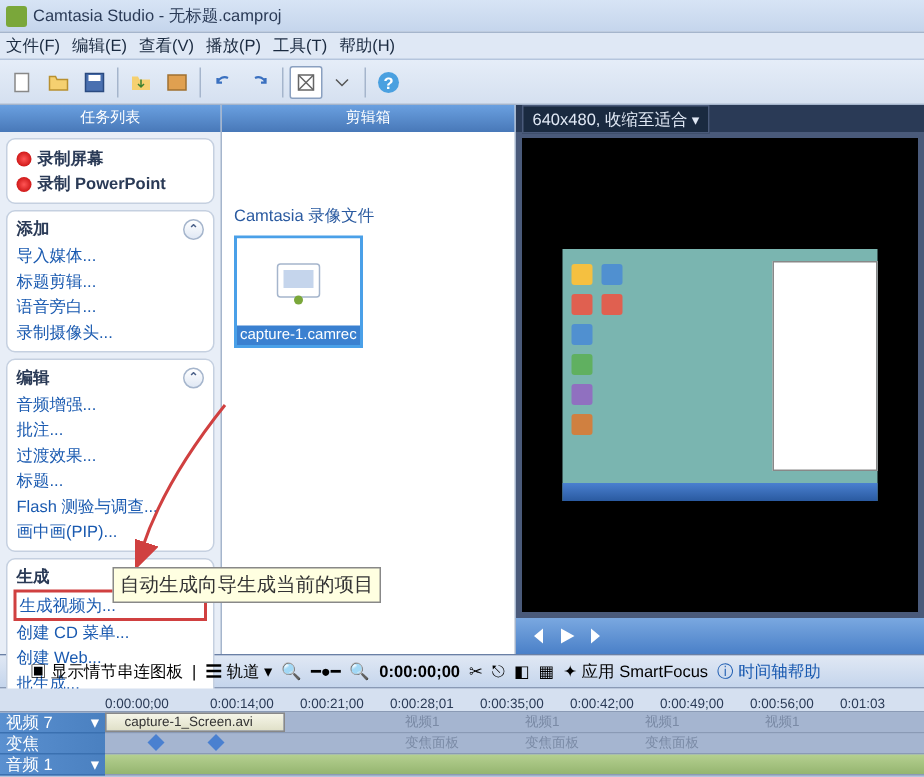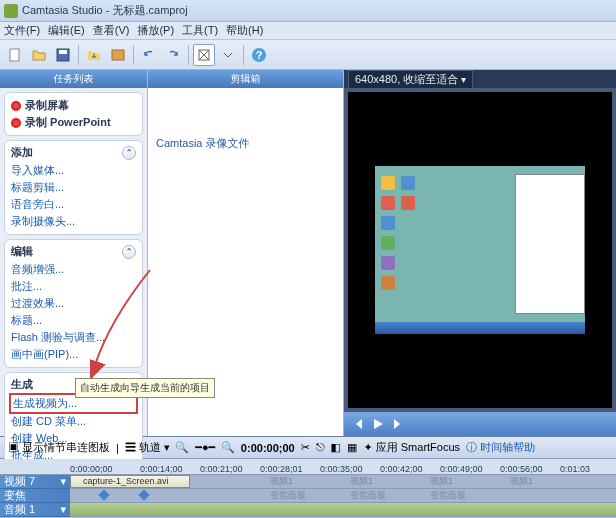--- a/index.html
+++ b/index.html
@@ -16,39 +16,39 @@
 .content { display: flex; height: 366px; }
 .taskpanel { width: 148px; background: #e8eef7; border-right: 1px solid #a5b5cc; }
 .panel-hdr { height: 18px; background: linear-gradient(#6aa0e0,#4878b8); color: #fff; text-align: center; line-height: 18px; font-size: 10px; }
 .task-sec { background: #fff; margin: 4px; border-radius: 6px; border: 1px solid #c5d0e0; padding: 4px 6px; }
 .task-sec .sec-hdr { display: flex; justify-content: space-between; align-items: center; font-weight: bold; color: #2a3a56; margin-bottom: 2px; }
 .collapse-btn { width: 14px; height: 14px; border: 1px solid #a5b5cc; border-radius: 7px; background: linear-gradient(#fff,#e0e8f4); display: flex; align-items: center; justify-content: center; font-size: 8px; color: #4a6088; }
 .rec-item { display: flex; align-items: center; gap: 4px; padding: 1px 0; color: #2a3a56; font-weight: bold; }
 .rec-dot { width: 10px; height: 10px; border-radius: 5px; background: radial-gradient(#f55,#b00); }
 .task-link { color: #1a5ab0; padding: 1px 0; cursor: default; text-decoration: none; display: block; }
 .highlight-box { border: 2px solid #d04040; padding: 0 2px; margin: -1px -2px; }
-.tooltip { position: absolute; left: 75px; top: 378px; background: #ffffe1; border: 1px solid #888; padding: 2px 4px; font-size: 10px; color: #333; z-index: 50; }
+.tooltip { position: absolute; left: 75px; top: 378px; background: #ffffe1; border: 1px solid #888; padding: 2px 4px; font-size: 13px; color: #333; z-index: 50; }
 .clipbin { width: 196px; background: #fff; border-right: 1px solid #a5b5cc; }
 .clipbin-content { padding: 8px; }
 .clip-item { width: 86px; border: 2px solid #4aa0e8; display: inline-block; }
 .clip-thumb { height: 58px; background: #fff; display: flex; flex-direction: column; align-items: center; justify-content: center; }
 .clip-label { background: #3a80d0; color: #fff; font-size: 10px; padding: 1px 2px; text-align: left; overflow: hidden; white-space: nowrap; }
 .folder-title { color: #2a5aa0; font-size: 11px; margin-bottom: 6px; margin-top: 40px; }
 .preview { flex: 1; background: #4a5a7a; display: flex; flex-direction: column; }
 .preview-top { height: 18px; background: #2a3a56; display: flex; align-items: center; padding: 0 4px; }
 .zoom-lbl { background: #1a2a40; color: #e0e8f4; font-size: 10px; padding: 1px 6px; border: 1px solid #4a5a7a; }
 .preview-body { flex: 1; background: #000; margin: 4px; display: flex; align-items: center; justify-content: center; position: relative; overflow: hidden; }
 .desktop-sim { width: 210px; height: 168px; background: #7ab5b0; position: relative; }
 .desktop-sim .taskbar-sim { position: absolute; bottom: 0; left: 0; right: 0; height: 12px; background: linear-gradient(#4a80d0,#2a5aa0); }
 .desktop-sim .win-sim { position: absolute; right: 0; top: 8px; width: 70px; height: 140px; background: #fff; border: 1px solid #888; }
 .desktop-sim .icon-sim { width: 14px; height: 14px; position: absolute; border-radius: 2px; }
 .preview-controls { height: 24px; background: linear-gradient(#7aa8e0,#4a80c8); display: flex; align-items: center; padding: 0 6px; gap: 4px; }
 .play-btn { width: 16px; height: 16px; }
 .timeline { height: 82px; background: #b5c5dd; border-top: 1px solid #6a80a5; }
-.tl-toolbar { height: 22px; background: linear-gradient(#e0e8f4,#c5d5ec); display: flex; align-items: center; padding: 0 8px; gap: 6px; border-bottom: 1px solid #8a9ab5; font-size: 10px; }
+.tl-toolbar { height: 22px; background: linear-gradient(#e0e8f4,#c5d5ec); display: flex; align-items: center; padding: 0 20px; gap: 6px; border-bottom: 1px solid #8a9ab5; font-size: 10px; }
 .tl-ruler { height: 16px; background: #d5e0f0; display: flex; align-items: flex-end; padding-left: 70px; border-bottom: 1px solid #8a9ab5; position: relative; overflow: hidden; }
 .tl-ruler span { font-size: 9px; color: #2a3a56; position: absolute; }
 .tl-tracks { display: flex; }
 .tl-labels { width: 70px; background: linear-gradient(90deg,#5a90d0,#4a80c0); }
 .tl-track-lbl { height: 14px; color: #fff; font-size: 10px; padding: 0 4px; display: flex; align-items: center; justify-content: space-between; border-bottom: 1px solid #3a70b0; }
 .tl-body { flex: 1; position: relative; }
 .tl-track { height: 14px; border-bottom: 1px solid #8a9ab5; background: #a5b5d0; position: relative; }
 .tl-clip { position: absolute; left: 0; top: 0; height: 13px; background: linear-gradient(#f5f5e8,#e0e0c8); border: 1px solid #888; font-size: 9px; padding: 0 12px; color: #333; overflow: hidden; white-space: nowrap; }
 .arrow { position: absolute; left: 90px; top: 260px; z-index: 40; pointer-events: none; }
 </style>
@@ -176,20 +176,30 @@
       <a class="task-link">创建 CD 菜单...</a>
       <a class="task-link">创建 Web...</a>
       <a class="task-link">批生成...</a>
     </div>
   </div>
 
   <div class="clipbin">
     <div class="panel-hdr">剪辑箱</div>
     <div class="clipbin-content">
       <div class="folder-title">Camtasia 录像文件</div>
+      <div class="clip-item">
+        <div class="clip-thumb">
+          <svg width="40" height="40" viewBox="0 0 40 40">
+              <rect x="6" y="8" width="28" height="22" rx="2" fill="#fff" stroke="#a5b5cc"></rect>
+              <rect x="10" y="12" width="20" height="12" fill="#c5d5ec"></rect>
+              <circle cx="20" cy="32" r="3" fill="#7aa73a"></circle>
+            </svg>
+        </div>
+        <div class="clip-label">capture-1.camrec</div>
+      </div>
     </div>
   </div>
 
   <div class="preview">
     <div class="preview-top">
       <div class="zoom-lbl"><span>640x480, 收缩至适合</span> ▾</div>
     </div>
     <div class="preview-body">
       <div class="desktop-sim">
         <div class="icon-sim" style="left:6px;top:10px;background:#f5c040"></div>

